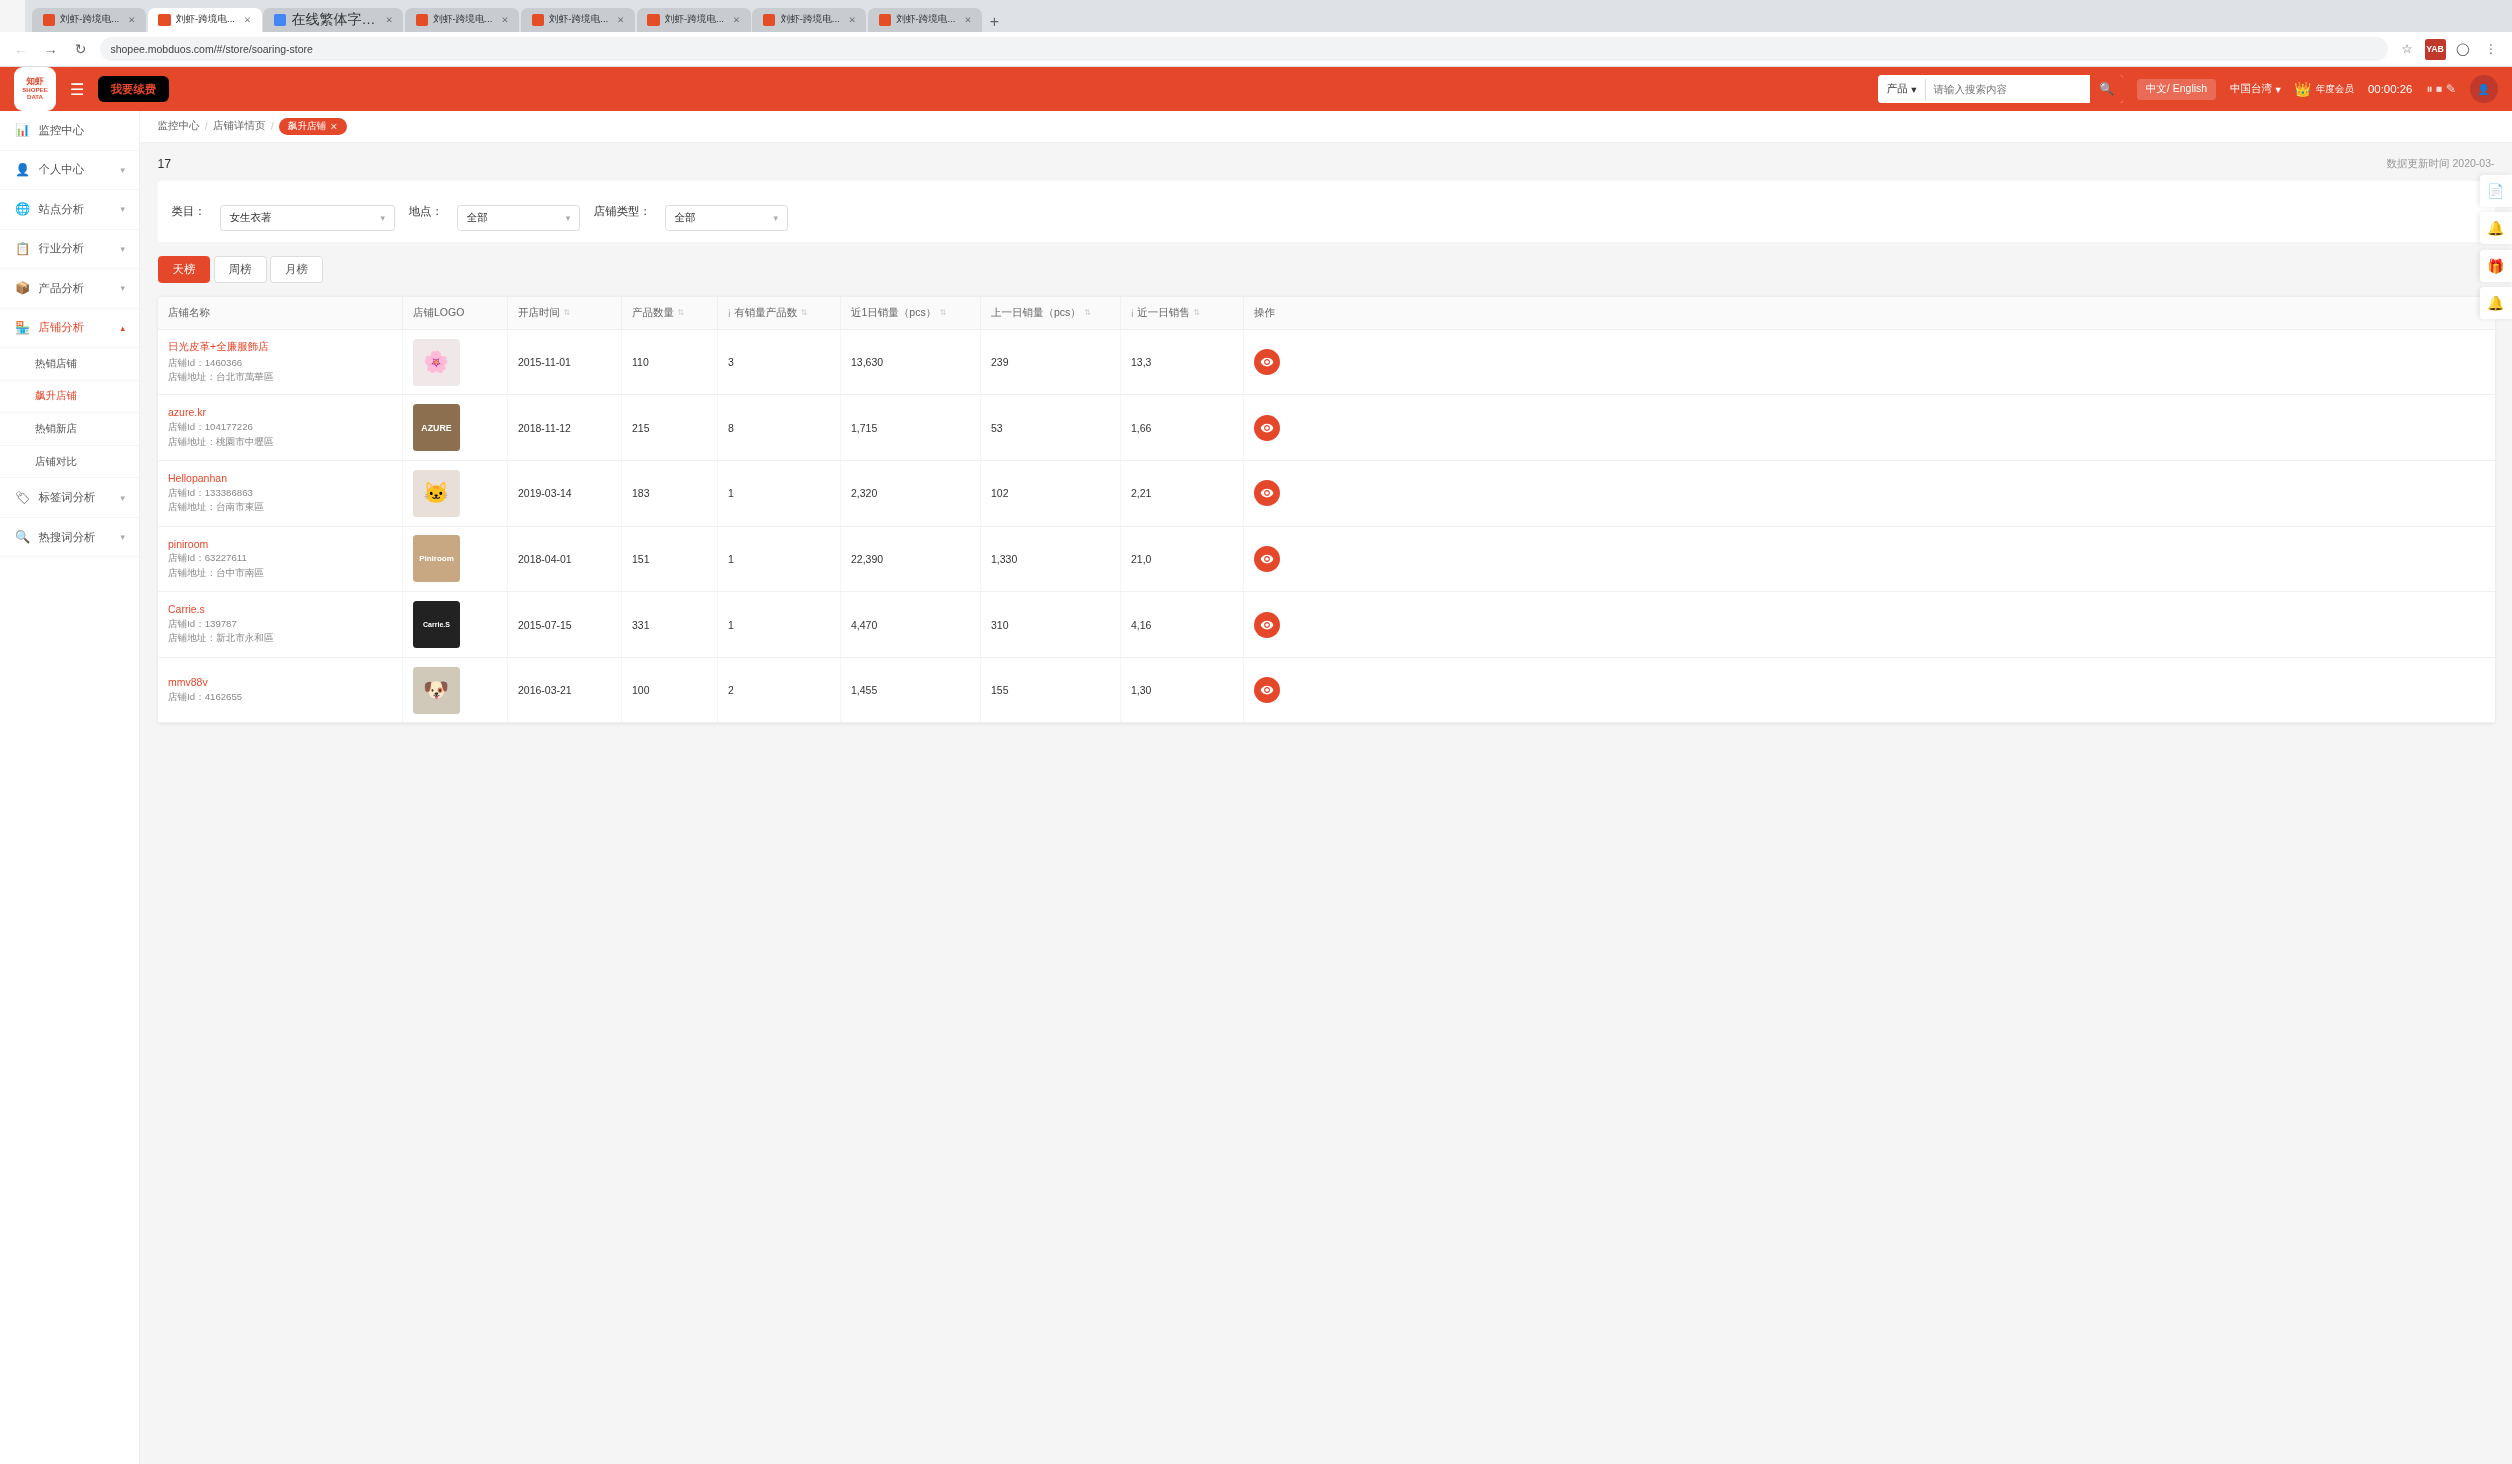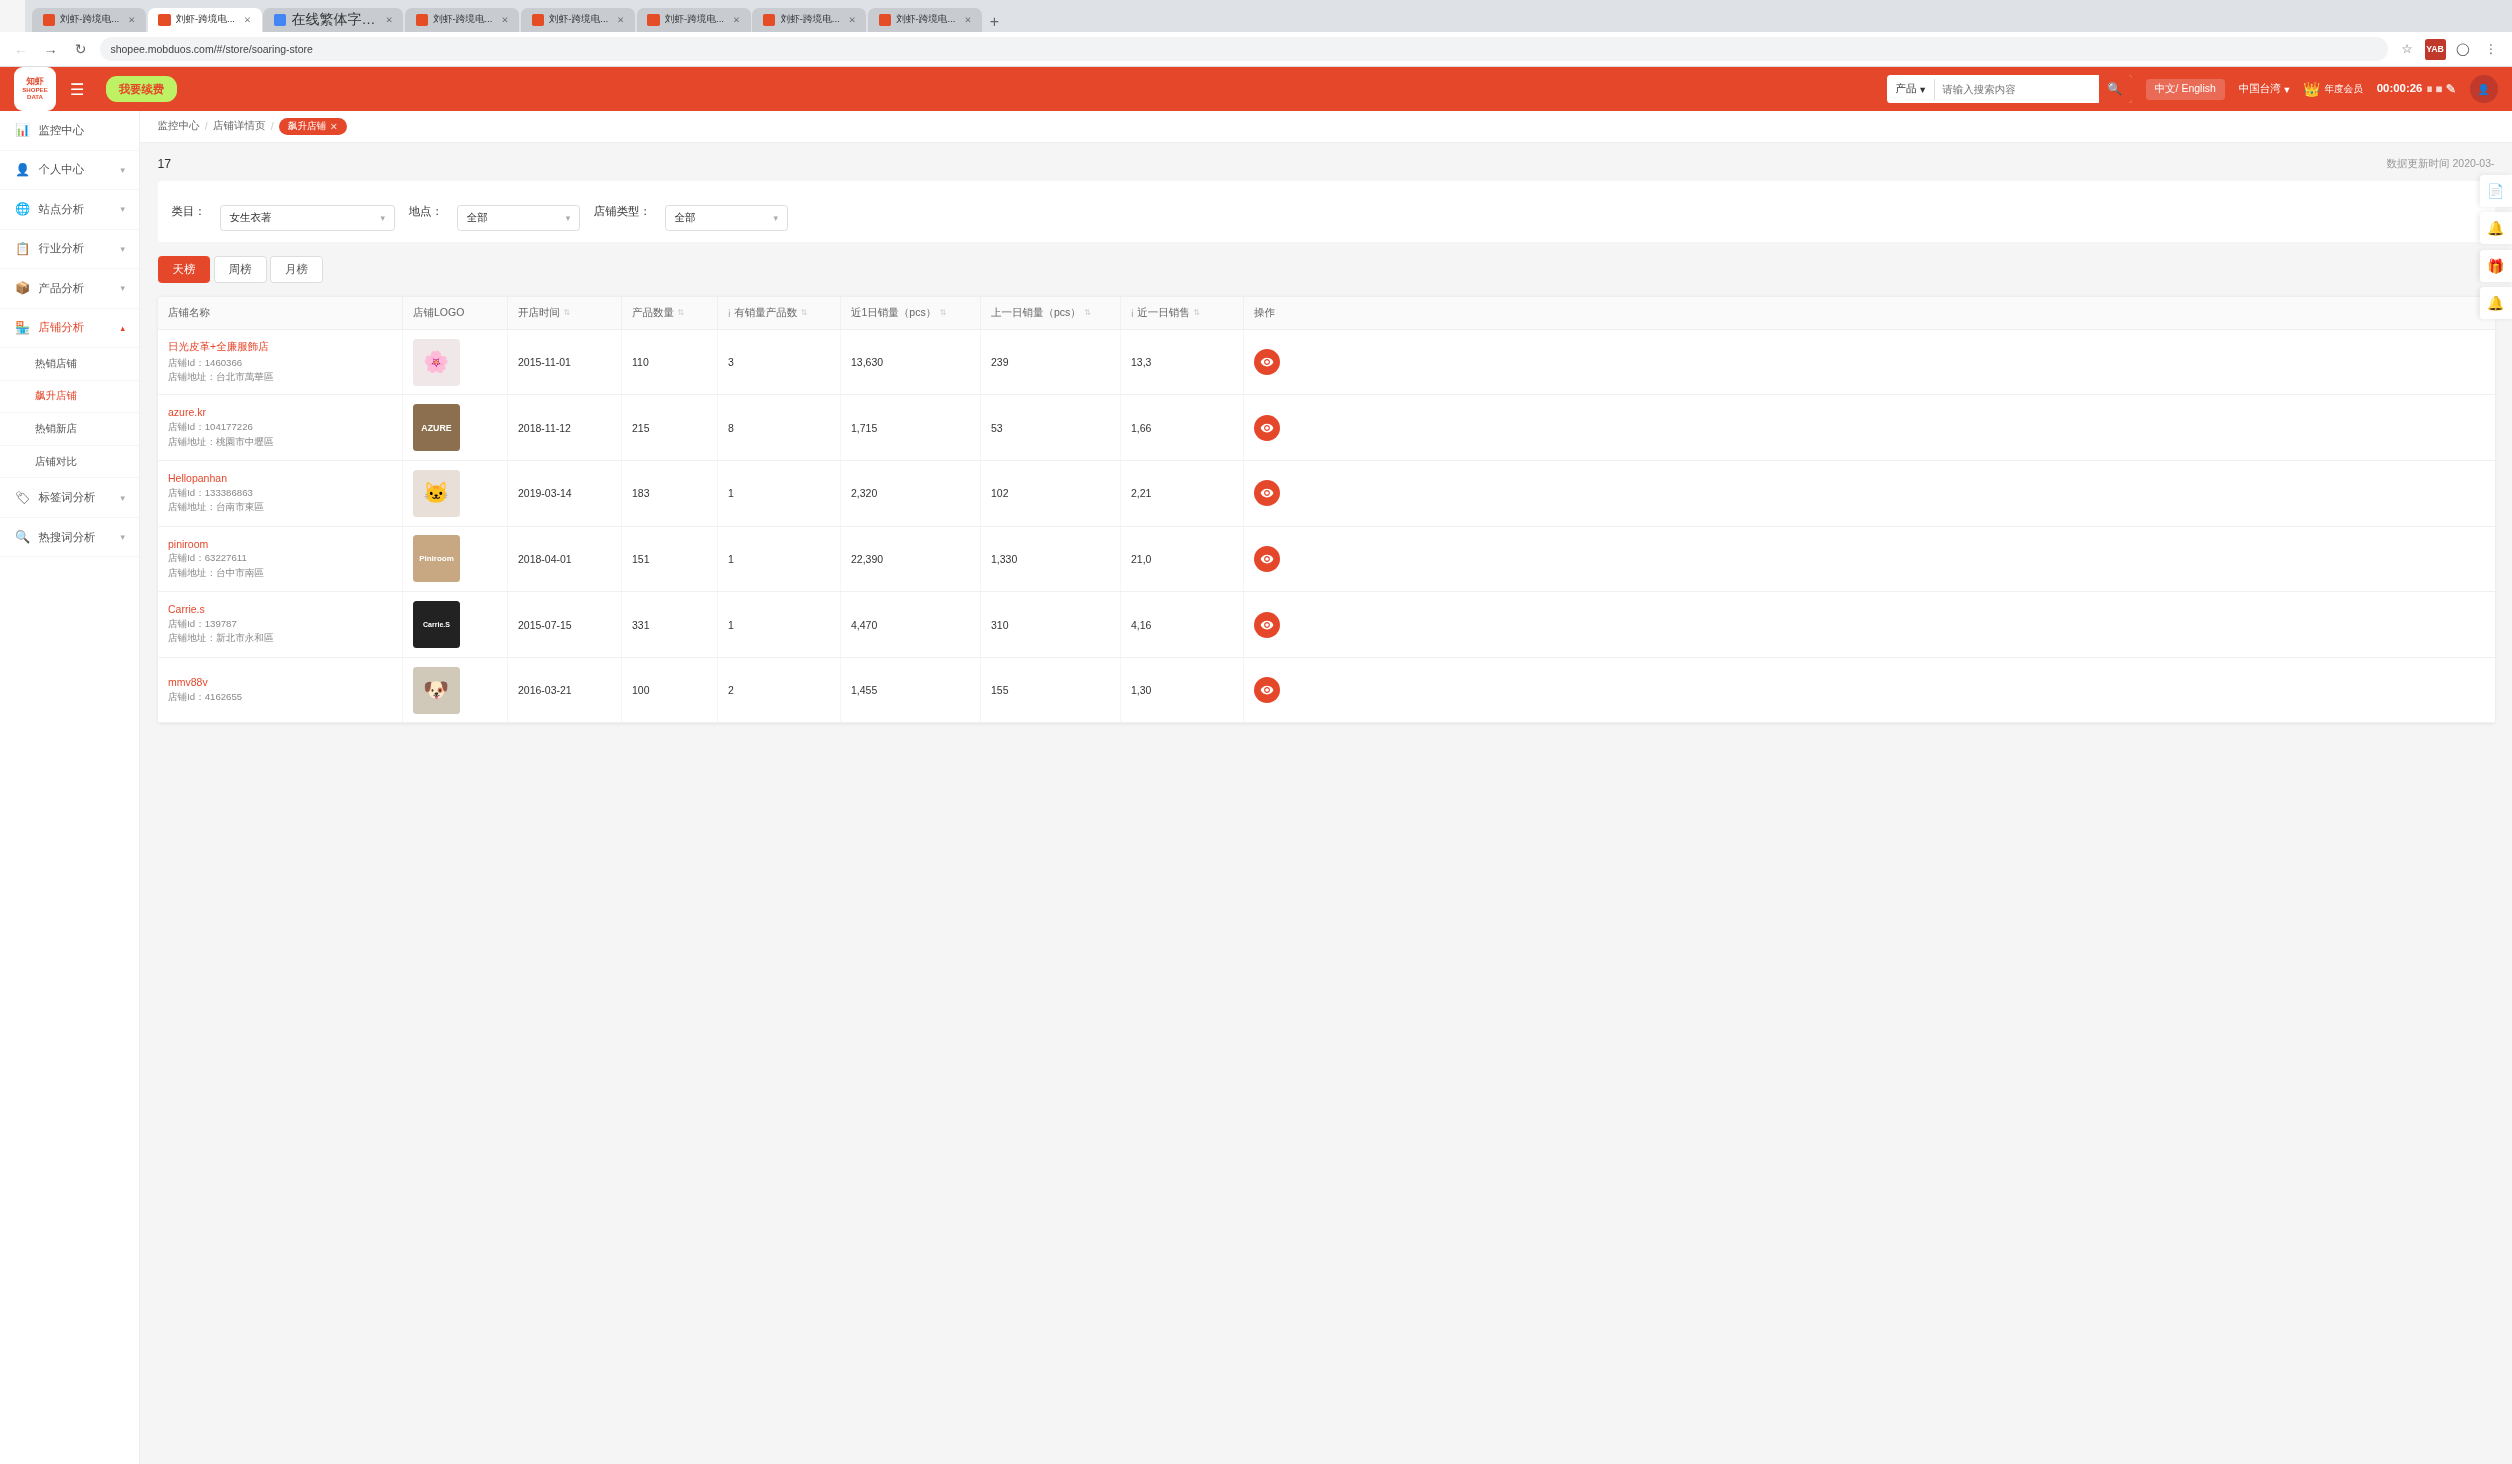--- a/index.html
+++ b/index.html
@@ -25,32 +25,32 @@
 
     
     .app-wrapper { display: flex; height: calc(100vh - 67px); }
 
     
     .topbar { background: #e5472b; height: 44px; display: flex; align-items: center; padding: 0 14px; gap: 14px; }
     .topbar-logo { display: flex; align-items: center; gap: 7px; }
     .logo-box { width: 42px; height: 44px; background: #fff; border-radius: 9px; display: flex; align-items: center; justify-content: center; }
     .logo-text { font-size: 8.8px; font-weight: bold; color: #e5472b; line-height: 1.1; text-align: center; }
     .topbar-menu-btn { color: #fff; font-size: 16px; cursor: pointer; }
-    .topbar-upgrade-btn { background: #bef264; color: #e5472b; border: none; border-radius: 11px; padding: 5.3px 12.3px; font-size: 11.4px; font-weight: bold; cursor: pointer; margin-left: 8px; }
+    .topbar-upgrade-btn { background: #000000; color: #e5472b; border: none; border-radius: 6px; padding: 5.3px 12.3px; font-size: 11.4px; font-weight: bold; cursor: pointer; }
     .topbar-spacer { flex: 1; }
     .topbar-search { display: flex; align-items: center; background: #fff; border-radius: 3.5px; overflow: hidden; width: 245px; }
     .topbar-search-category { display: flex; align-items: center; padding: 0 8.8px; border-right: 0.9px solid #ddd; font-size: 10.5px; color: #333; gap: 3.5px; cursor: pointer; height: 21px; }
     .topbar-search-input { flex: 1; border: none; outline: none; padding: 5.3px 7px; font-size: 10.5px; }
     .topbar-search-btn { background: #e5472b; color: #fff; border: none; padding: 0 8.8px; height: 28px; cursor: pointer; font-size: 12.3px; }
     .topbar-lang { background: rgba(255,255,255,0.2); color: #fff; border-radius: 3.5px; padding: 3.5px 8.8px; font-size: 10.5px; cursor: pointer; display: flex; align-items: center; gap: 3.5px; }
     .topbar-region { color: #fff; font-size: 10.5px; display: flex; align-items: center; gap: 3.5px; cursor: pointer; }
     .topbar-vip { display: flex; align-items: center; gap: 3.5px; }
     .vip-icon { color: #ffd700; font-size: 14px; }
     .vip-text { color: #fff; font-size: 9.6px; }
-    .topbar-timer { color: #fff; font-size: 11.4px; font-weight: bold; display: flex; align-items: flex-start; gap: 4px; }
+    .topbar-timer { color: #fff; font-size: 11.4px; font-weight: normal; display: flex; align-items: center; gap: 14px; }
     .timer-controls { display: flex; gap: 3.5px; }
     .timer-btn { color: #fff; font-size: 12.3px; cursor: pointer; opacity: 0.8; }
     .topbar-avatar { width: 28px; height: 28px; border-radius: 50%; background: #c0392b; display: flex; align-items: center; justify-content: center; color: #fff; font-size: 10.5px; }
 
     
     .sidebar { width: 140px; background: #fff; border-right: 0.9px solid #eee; flex-shrink: 0; overflow-y: auto; }
     .sidebar-item { display: flex; align-items: center; padding: 10.5px 14px; cursor: pointer; color: #555; font-size: 11.4px; border-bottom: 0.9px solid #f5f5f5; }
     .sidebar-item.active { color: #e5472b; }
     .sidebar-item.active > span { color: #e5472b; }
     .sidebar-item .icon { width: 17.5px; height: 17.5px; margin-right: 7px; display: flex; align-items: center; justify-content: center; font-size: 12.3px; }

